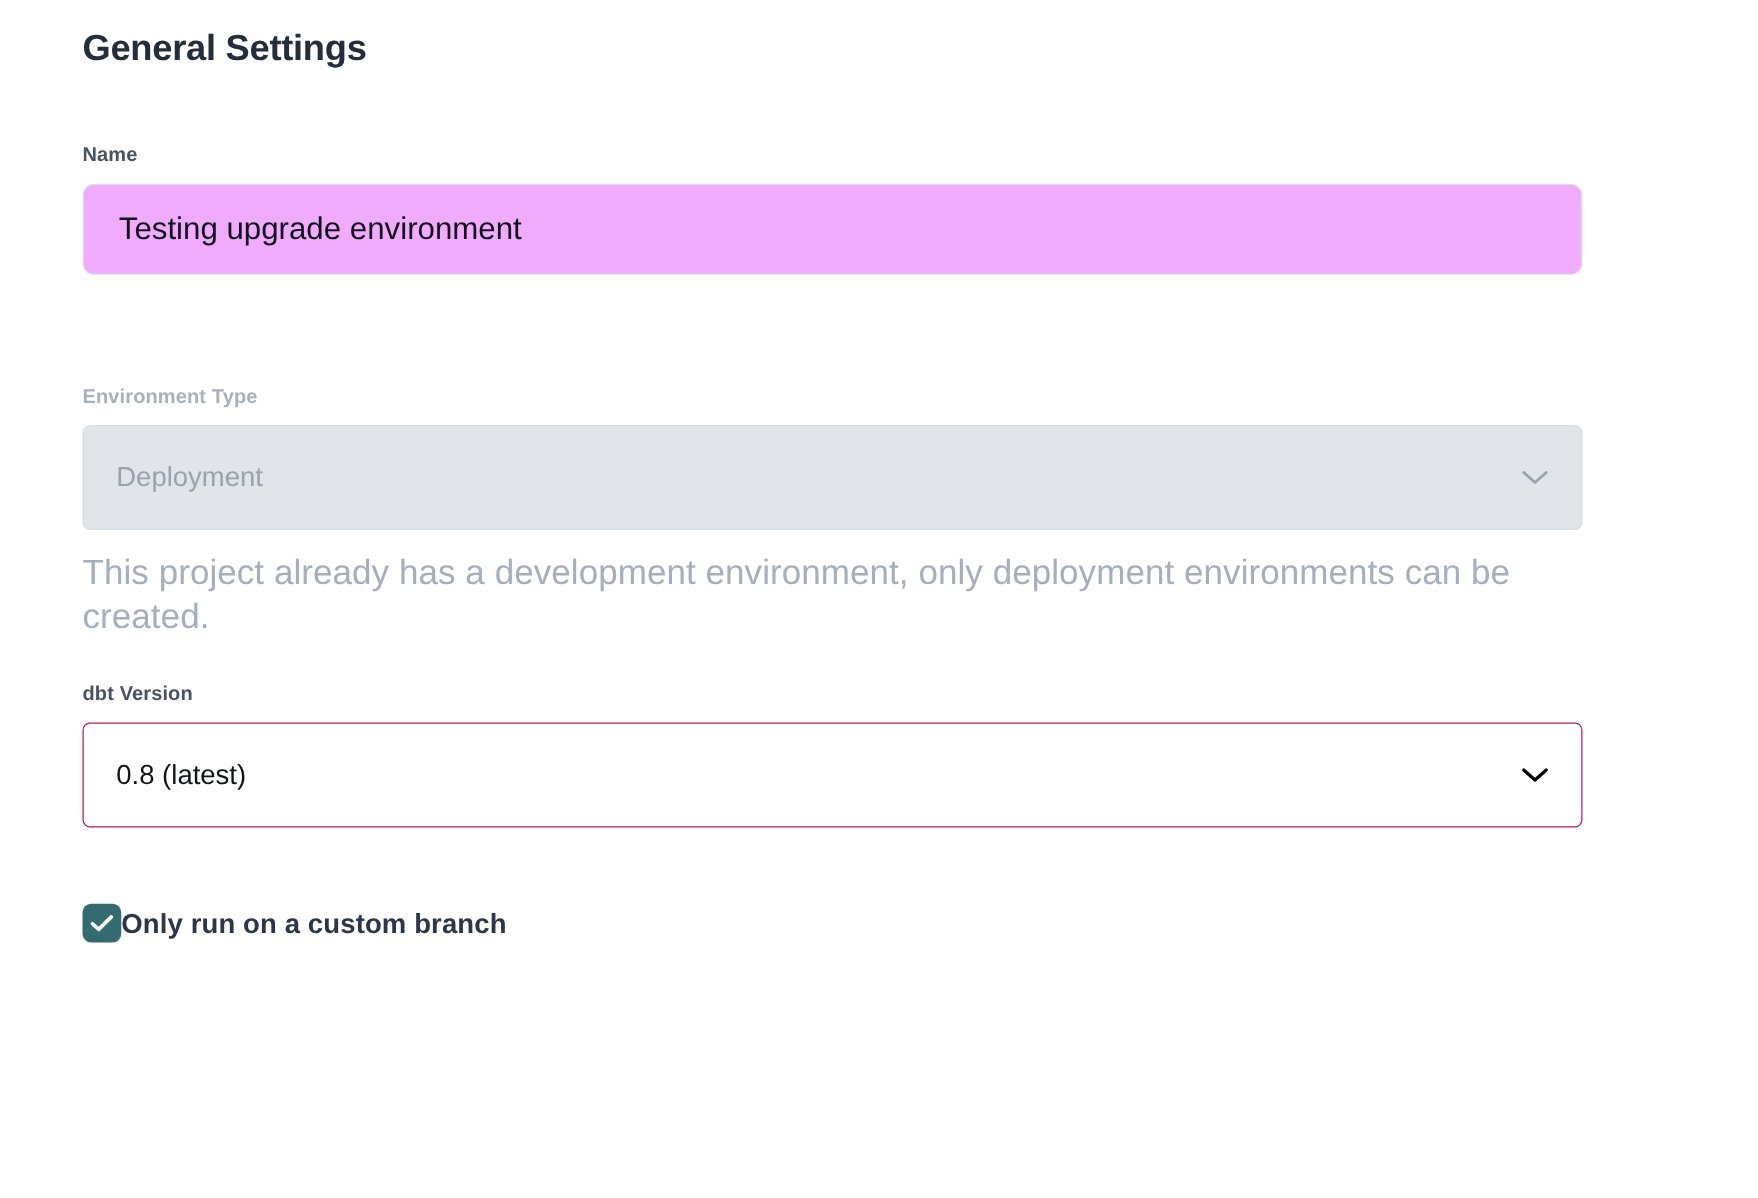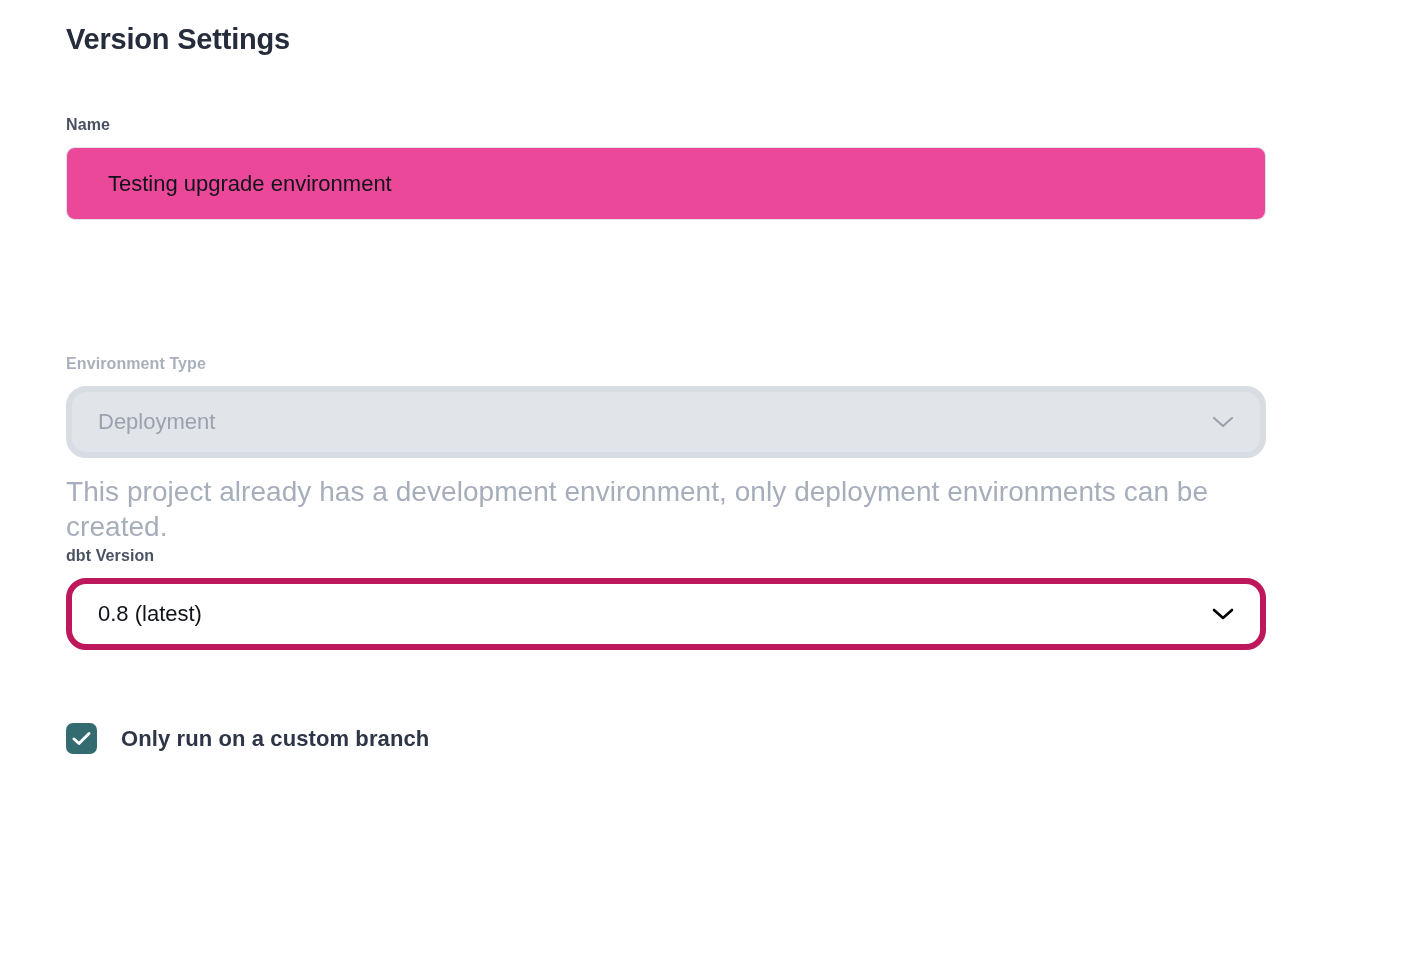--- a/index.html
+++ b/index.html
@@ -51,35 +51,35 @@
   }
   .field-label.is-disabled {
     color: #aab0bb;
   }
 
   .text-input {
     width: 1200px;
     height: 73px;
     border: 1px solid #dfe3e8;
     border-radius: 9px;
-    background: #ec4899;
-    display: flex;
-    align-items: center;
-    padding: 0 41px;
-    font-size: 22px;
+    background: #f0abfc;
+    display: flex;
+    align-items: center;
+    padding: 0 28px;
+    font-size: 25px;
     color: #10131a;
     font-family: "Liberation Sans", sans-serif;
     line-height: 1;
   }
 
   .select-box {
     width: 1200px;
-    height: 72px;
-    border: 6px solid #be185d;
-    border-radius: 20px;
+    height: 84px;
+    border: 1px solid #be185d;
+    border-radius: 6px;
     background: #ffffff;
     display: flex;
     align-items: center;
     justify-content: space-between;
     padding: 0 26px;
     font-size: 22px;
     color: #10131a;
     line-height: 1;
   }
   .select-box.is-disabled {
@@ -115,21 +115,20 @@
     margin-top: 16px;
     letter-spacing: 0.05px;
   }
 
   
   .checkbox-row {
     position: absolute;
     left: 66px;
     display: flex;
     align-items: center;
-    gap: 24px;
   }
   .checkbox-box {
     width: 31px;
     height: 31px;
     border-radius: 7px;
     background: #346b71;
     display: flex;
     align-items: center;
     justify-content: center;
     flex: 0 0 auto;
@@ -152,28 +151,28 @@
     color: #2d3546;
     letter-spacing: 0.1px;
     line-height: 1;
   }
 </style>
 </head>
 <body>
 
 <div class="settings-page">
 
-  <div class="page-title">Version Settings</div>
+  <div class="page-title">General Settings</div>
 
   <div class="field" style="top:115px;">
     <div class="field-label">Name</div>
     <div class="text-input" placeholder="Name">Testing upgrade environment</div>
   </div>
 
-  <div class="field" style="top:308px;margin-top:46px;">
+  <div class="field" style="top:308px;">
     <div class="field-label is-disabled">Environment Type</div>
     <div class="select-box is-disabled">
       <span class="select-value">Deployment</span>
       <svg class="chev is-disabled" viewBox="0 0 22 14">
         <path d="M2 3 L11 11 L20 3"></path>
       </svg>
     </div>
     <div class="helper-text">This project already has a development environment, only deployment environments can be created.</div>
   </div>
 

